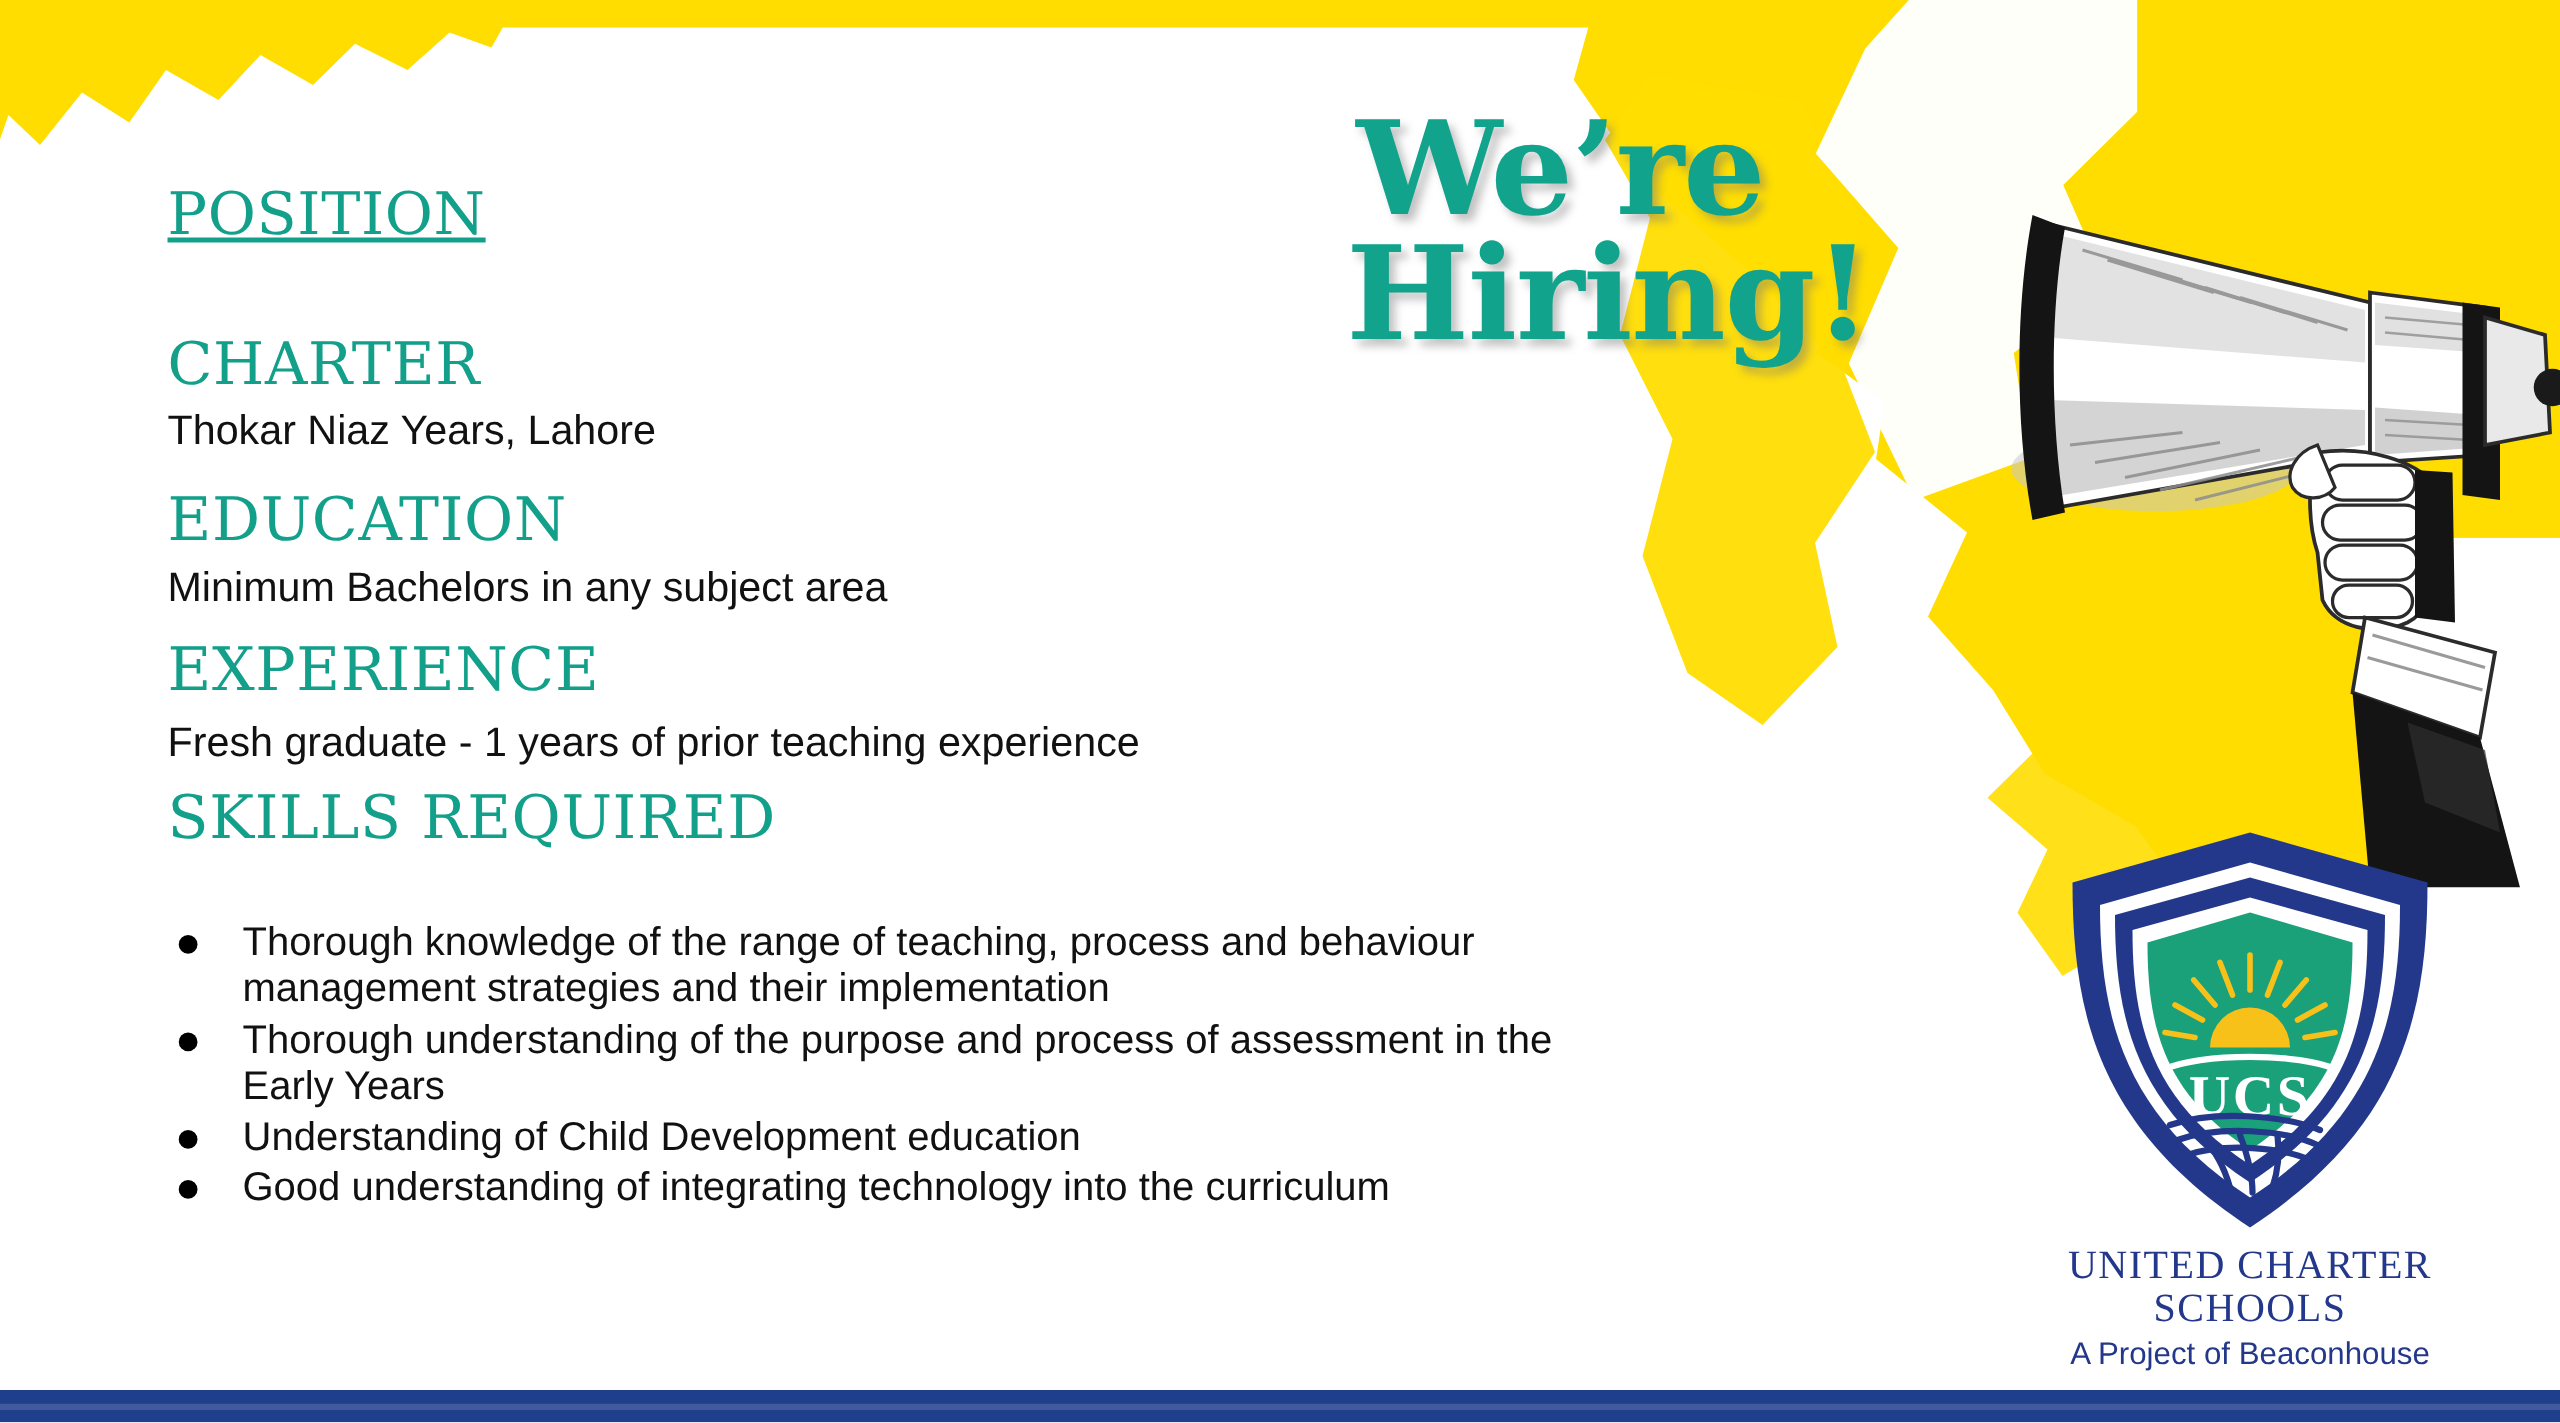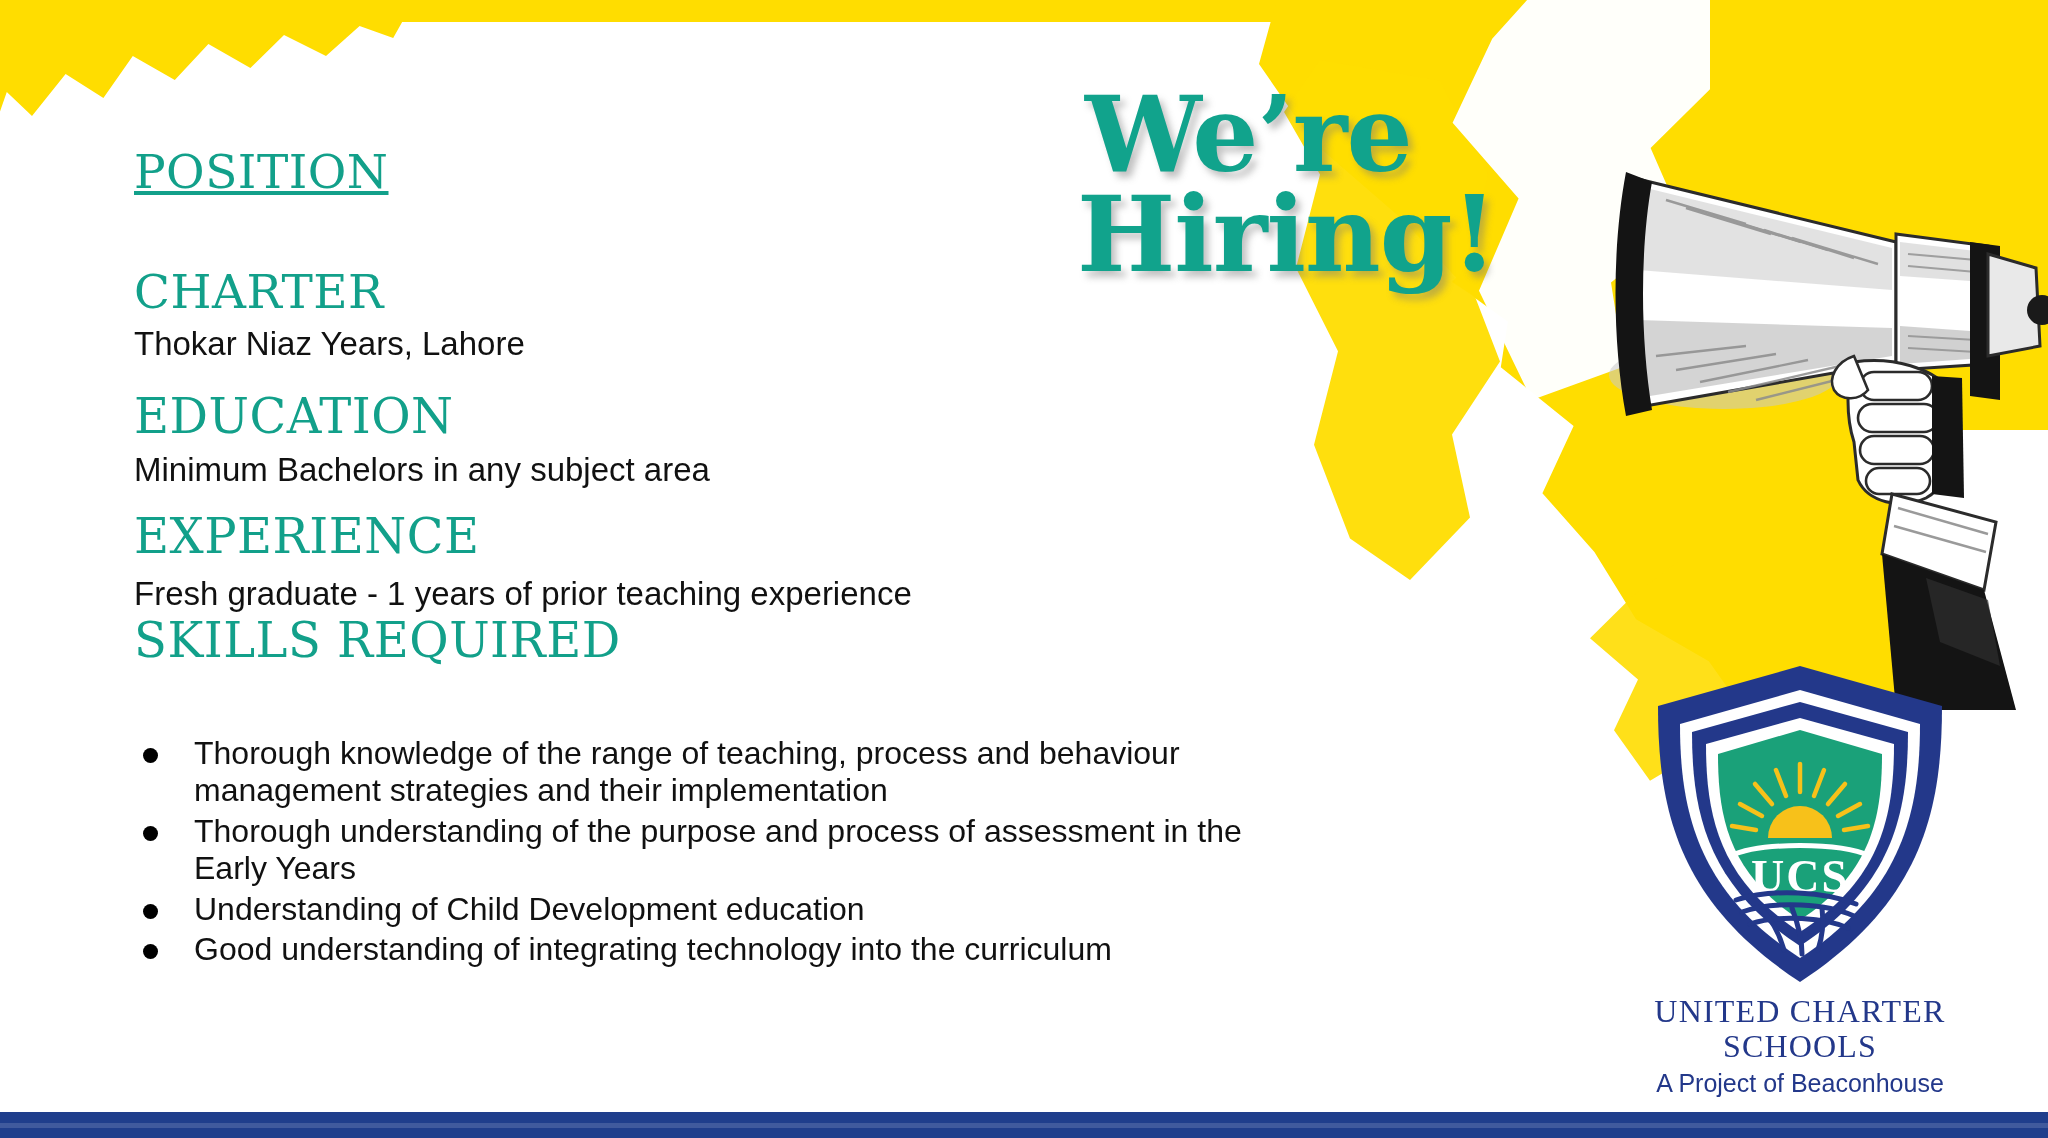--- a/index.html
+++ b/index.html
@@ -261,21 +261,21 @@
       <div class="body-line">Minimum Bachelors in any subject area</div>
     </div>
 
     <div class="block" style="top:512px">
       <div class="heading h-exp">EXPERIENCE</div>
     </div>
     <div class="block" style="top:575px">
       <div class="body-line">Fresh graduate - 1 years of prior teaching experience</div>
     </div>
 
-    <div class="block" style="top:616px">
+    <div class="block" style="top:630px">
       <div class="heading h-skl">SKILLS REQUIRED</div>
     </div>
 
     <ul class="bullets">
       <li>
         <span class="dot"></span>
         <span>Thorough knowledge of the range of teaching, process and behaviour management strategies and their implementation</span>
       </li>
       <li>
         <span class="dot"></span>

